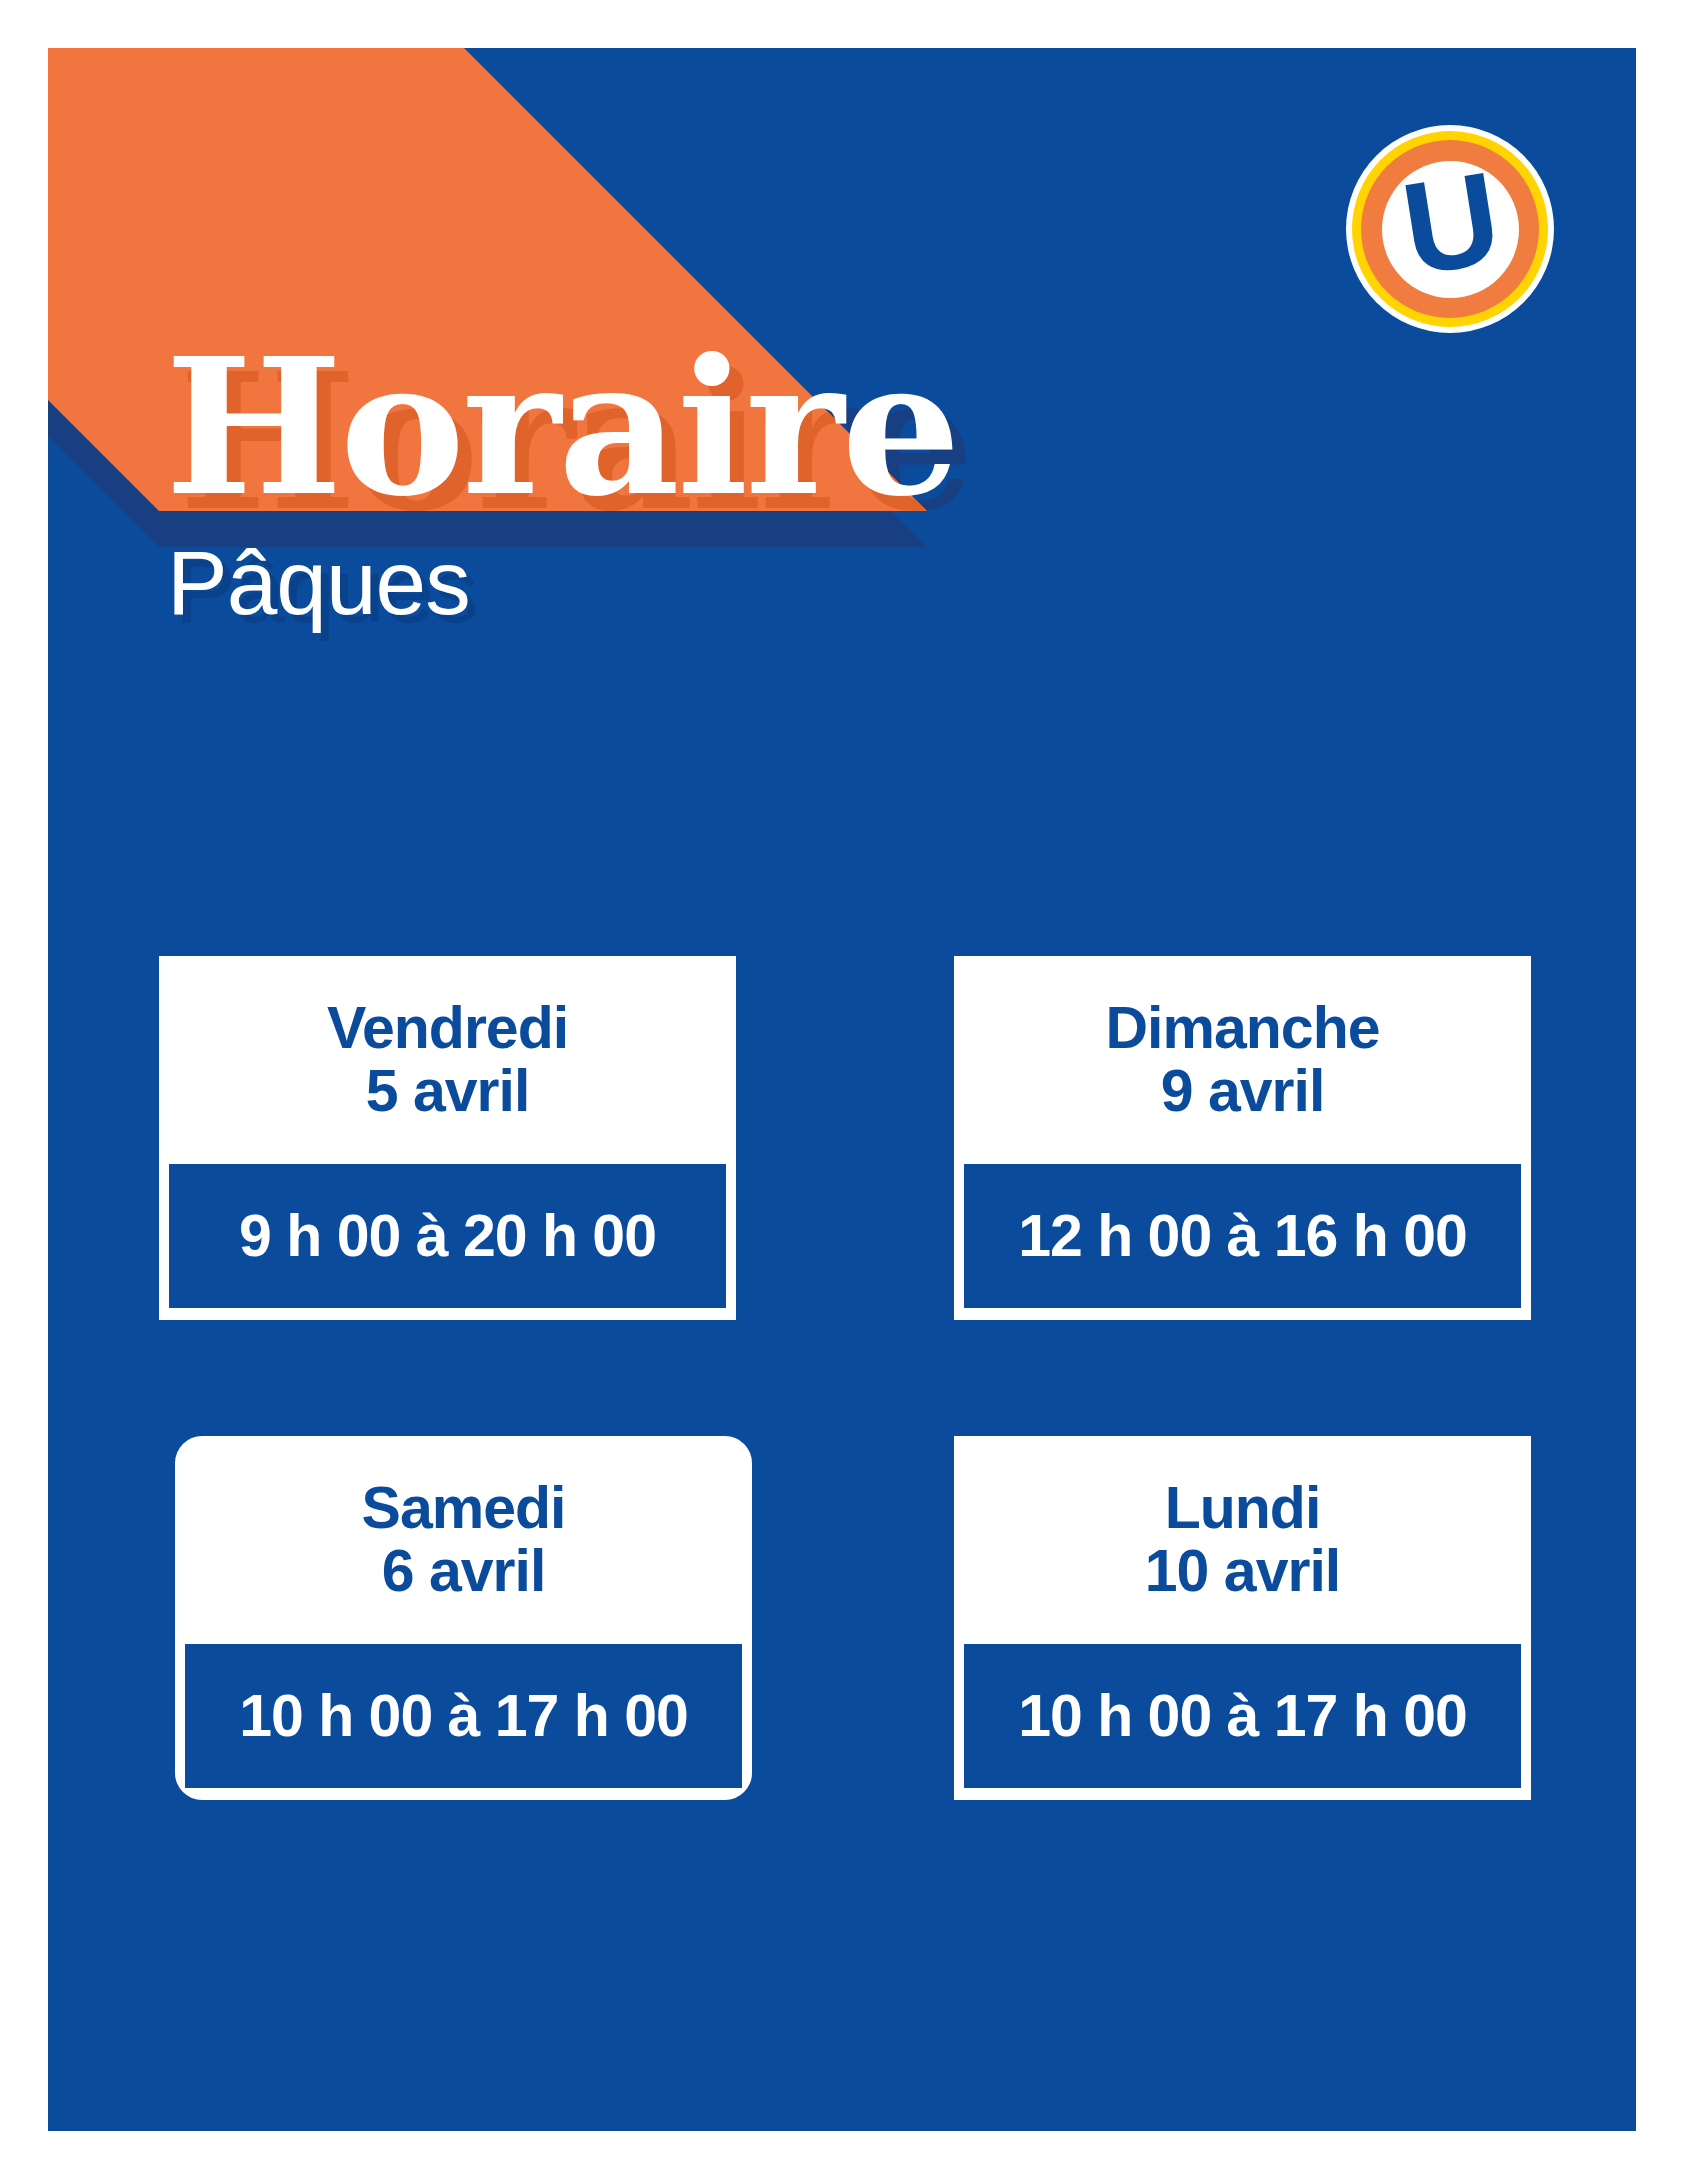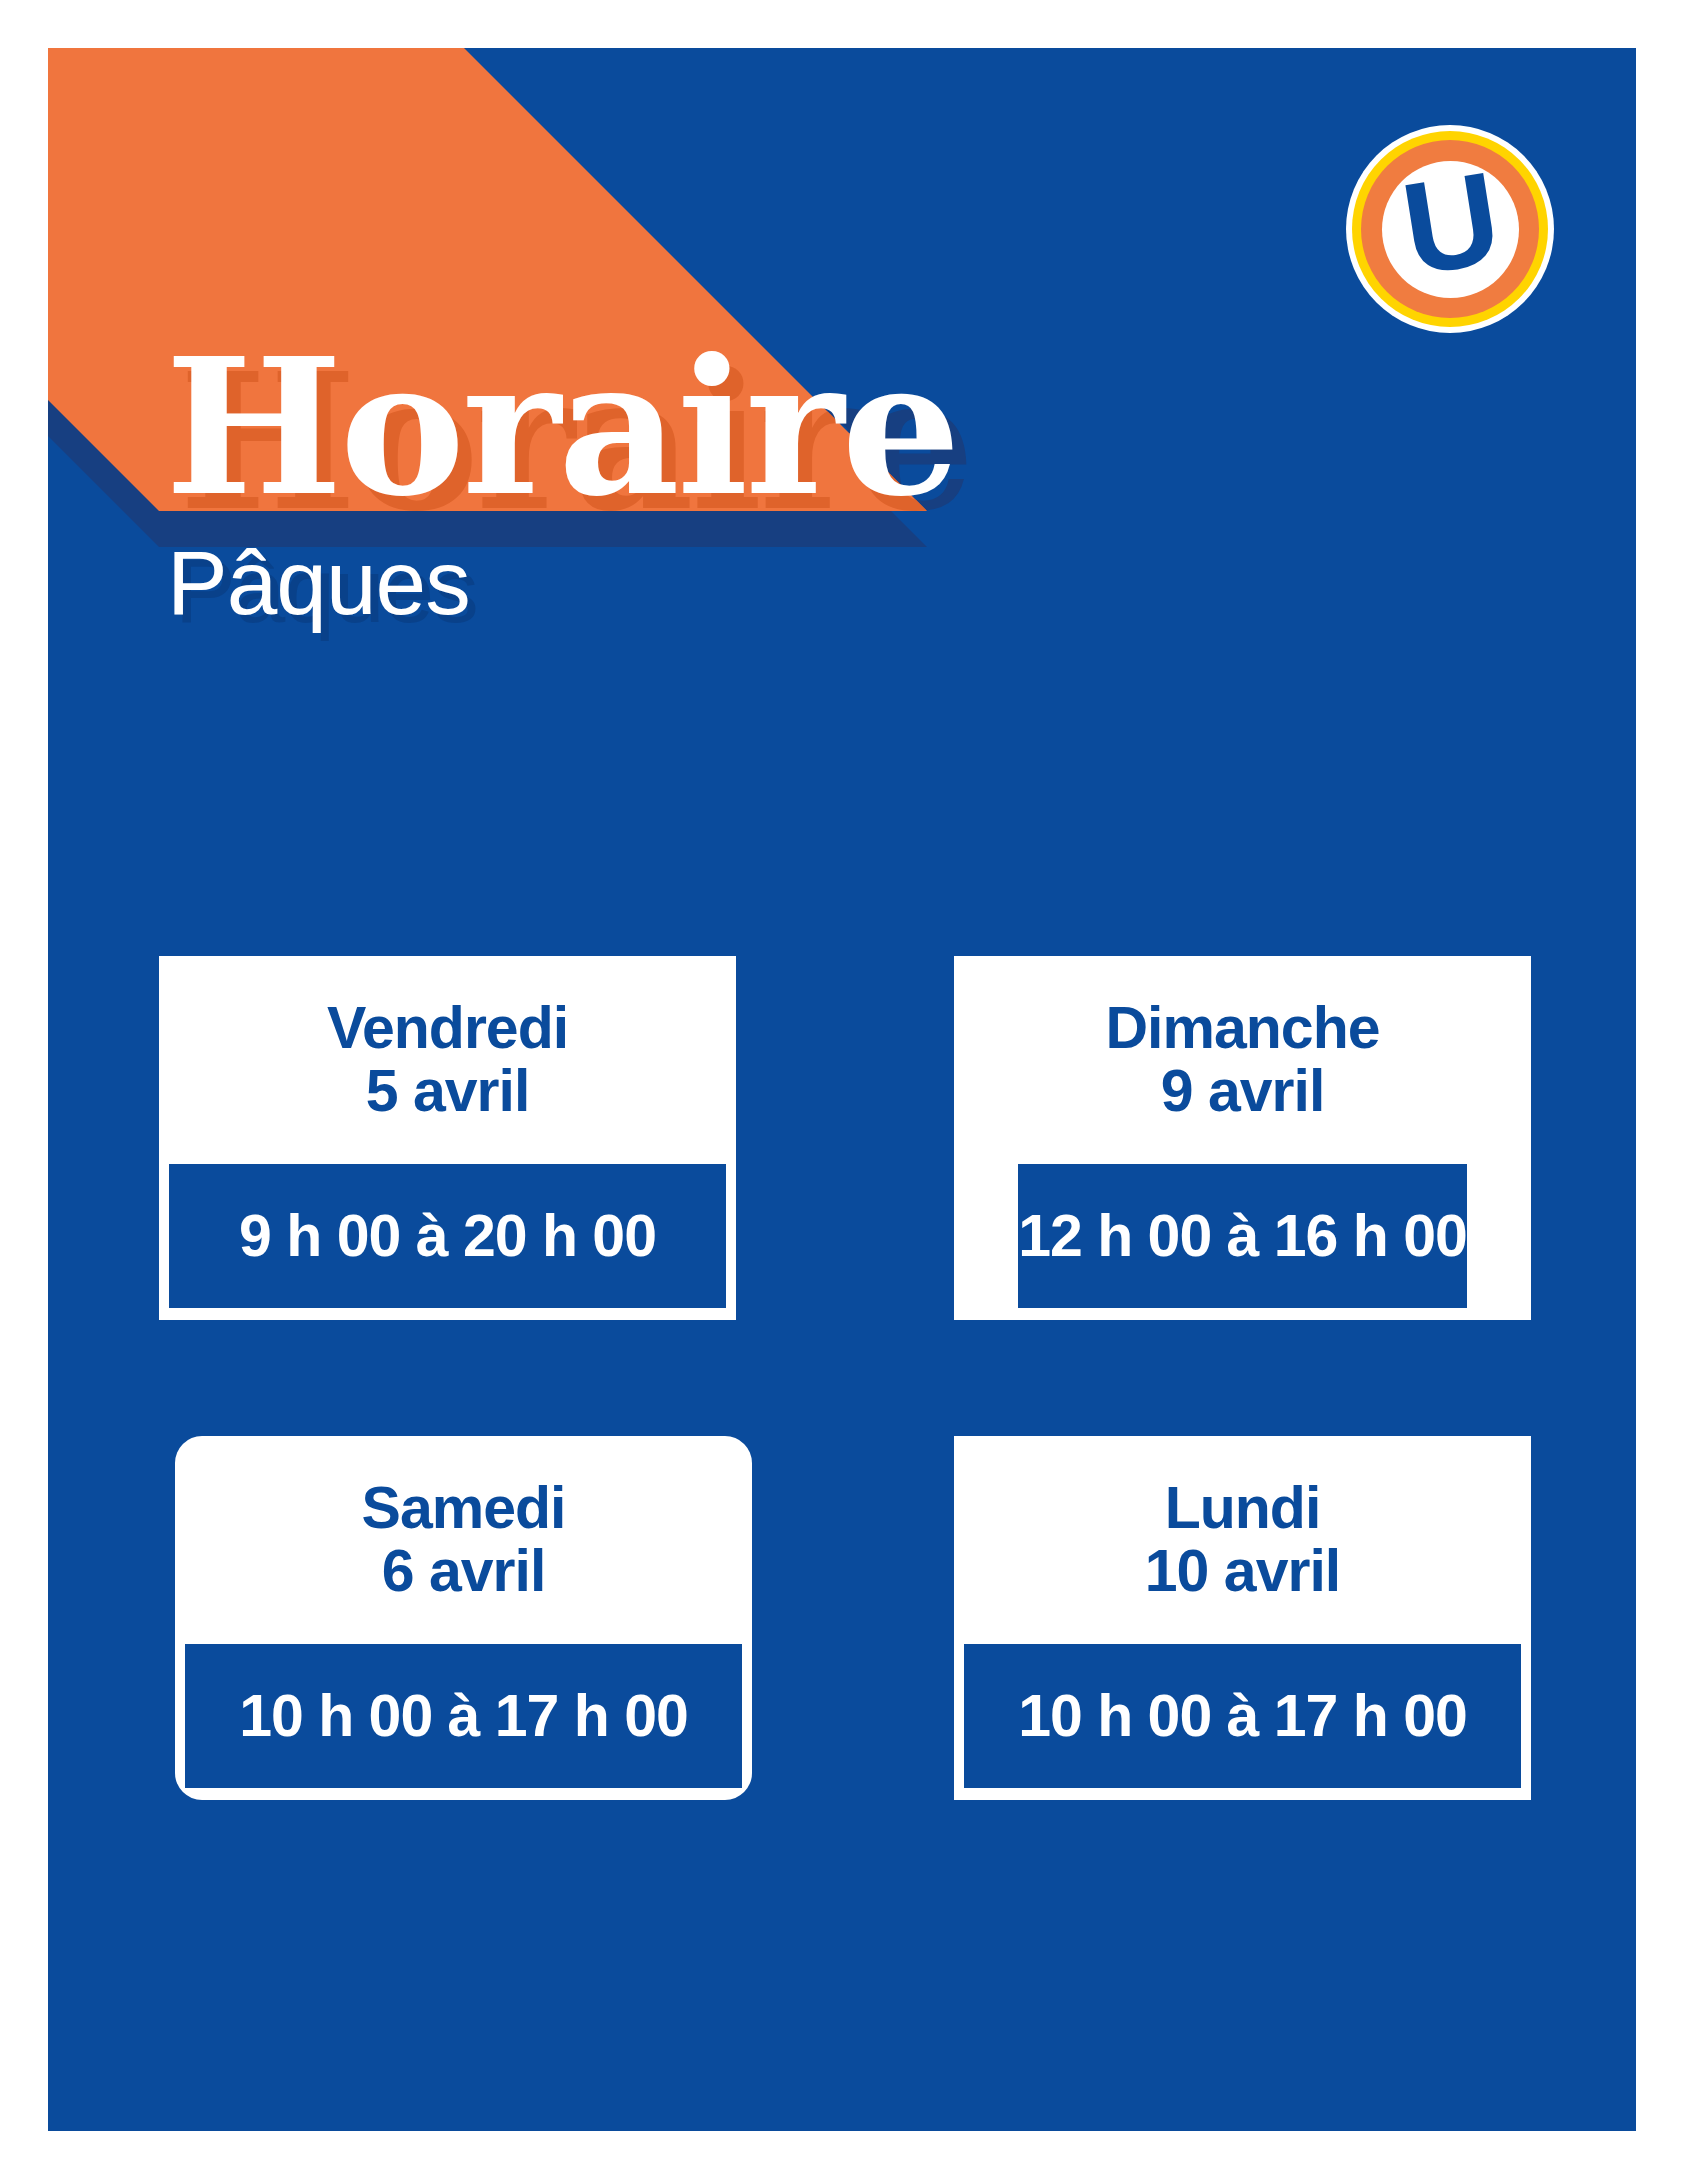--- a/index.html
+++ b/index.html
@@ -91,21 +91,21 @@
     transform: rotate(-9deg) translate(2px, -6px);
   }
   
   .card {
     position: absolute;
     width: 577px; height: 364px;
     background: #ffffff;
     display: flex; flex-direction: column;
   }
   .card-r1c1 { left: 111px;  top: 908px; }
-  .card-r1c2 { left: 906px;  top: 908px; align-items: center; }
+  .card-r1c2 { left: 906px;  top: 908px; }
   .card-r2c1 { left: 127px;  top: 1388px; border-radius: 27px; }
   .card-r2c2 { left: 906px;  top: 1388px; }
   .card-date {
     flex: 1;
     display: flex; flex-direction: column;
     align-items: center; justify-content: center;
     color: var(--blue, #0a4b9c);
     font-size: 59px;
     font-weight: bold;
     line-height: 1.06;

